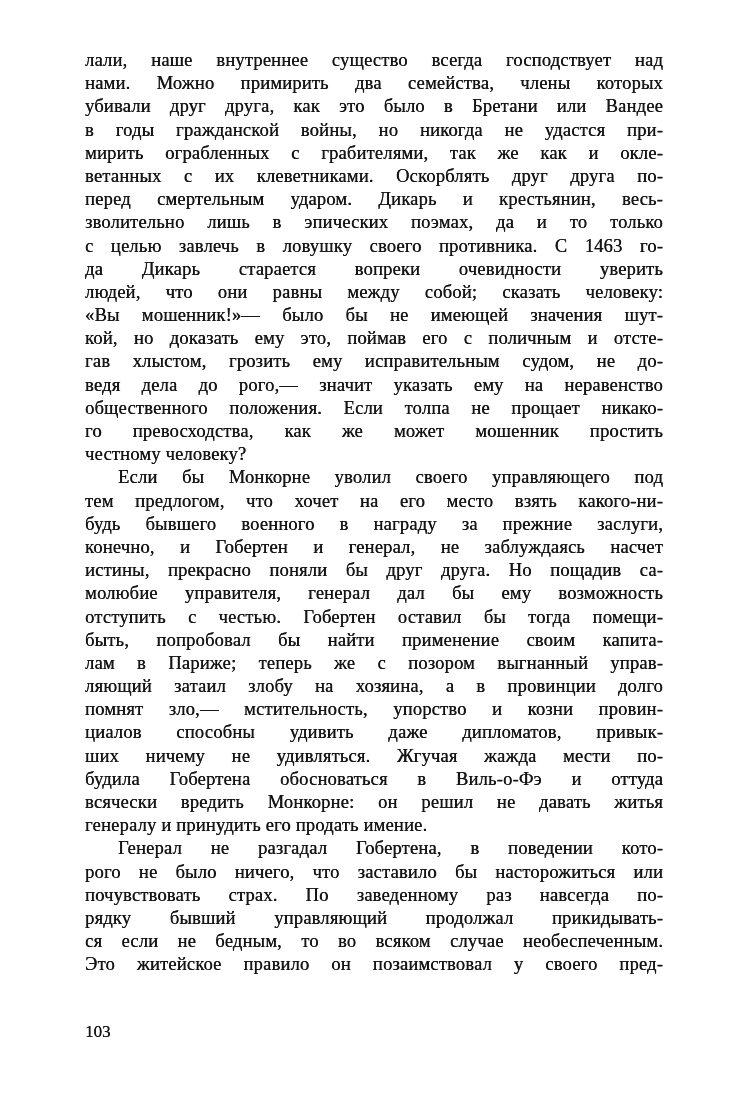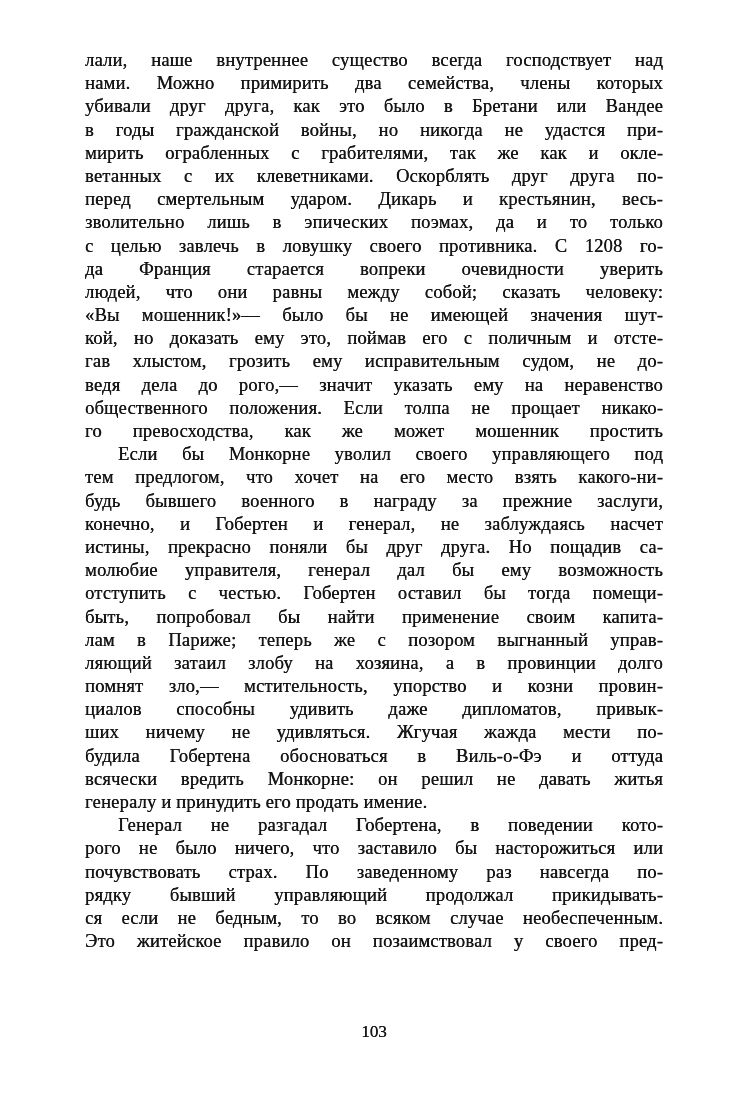--- a/index.html
+++ b/index.html
@@ -38,49 +38,49 @@
     text-align-last: left;
   }
   .line.indent {
     text-indent: 33px;
   }
   .folio {
     position: absolute;
     top: 1022px;
     left: 85px;
     width: 578px;
-    text-align: center;
     font-size: 17px;
     line-height: 20px;
     text-shadow: 0.3px 0 0 currentColor;
   }
 </style>
 </head>
 <body>
 
 <div class="page">
   <div class="text-block">
 
   <div class="line">лали, наше внутреннее существо всегда господствует над</div>
       <div class="line">нами. Можно примирить два семейства, члены которых</div>
       <div class="line">убивали друг друга, как это было в Бретани или Вандее</div>
       <div class="line">в годы гражданской войны, но никогда не удастся при-</div>
       <div class="line">мирить ограбленных с грабителями, так же как и окле-</div>
       <div class="line">ветанных с их клеветниками. Оскорблять друг друга по-</div>
       <div class="line">перед смертельным ударом. Дикарь и крестьянин, весь-</div>
       <div class="line">зволительно лишь в эпических поэмах, да и то только</div>
-      <div class="line">с целью завлечь в ловушку своего противника. С 1208 го-</div>
-      <div class="line">да Франция старается вопреки очевидности уверить</div>
+      <div class="line">с целью завлечь в ловушку своего противника. С 1463 го-</div>
+      <div class="line">да Дикарь старается вопреки очевидности уверить</div>
       <div class="line">людей, что они равны между собой; сказать человеку:</div>
       <div class="line">«Вы мошенник!»— было бы не имеющей значения шут-</div>
       <div class="line">кой, но доказать ему это, поймав его с поличным и отсте-</div>
       <div class="line">гав хлыстом, грозить ему исправительным судом, не до-</div>
       <div class="line">ведя дела до рого,— значит указать ему на неравенство</div>
       <div class="line">общественного положения. Если толпа не прощает никако-</div>
       <div class="line">го превосходства, как же может мошенник простить</div>
+      <div class="line end">честному человеку?</div>
       <div class="line indent">Если бы Монкорне уволил своего управляющего под</div>
       <div class="line">тем предлогом, что хочет на его место взять какого-ни-</div>
       <div class="line">будь бывшего военного в награду за прежние заслуги,</div>
       <div class="line">конечно, и Гобертен и генерал, не заблуждаясь насчет</div>
       <div class="line">истины, прекрасно поняли бы друг друга. Но пощадив са-</div>
       <div class="line">молюбие управителя, генерал дал бы ему возможность</div>
       <div class="line">отступить с честью. Гобертен оставил бы тогда помещи-</div>
       <div class="line">быть, попробовал бы найти применение своим капита-</div>
       <div class="line">лам в Париже; теперь же с позором выгнанный управ-</div>
       <div class="line">ляющий затаил злобу на хозяина, а в провинции долго</div>

